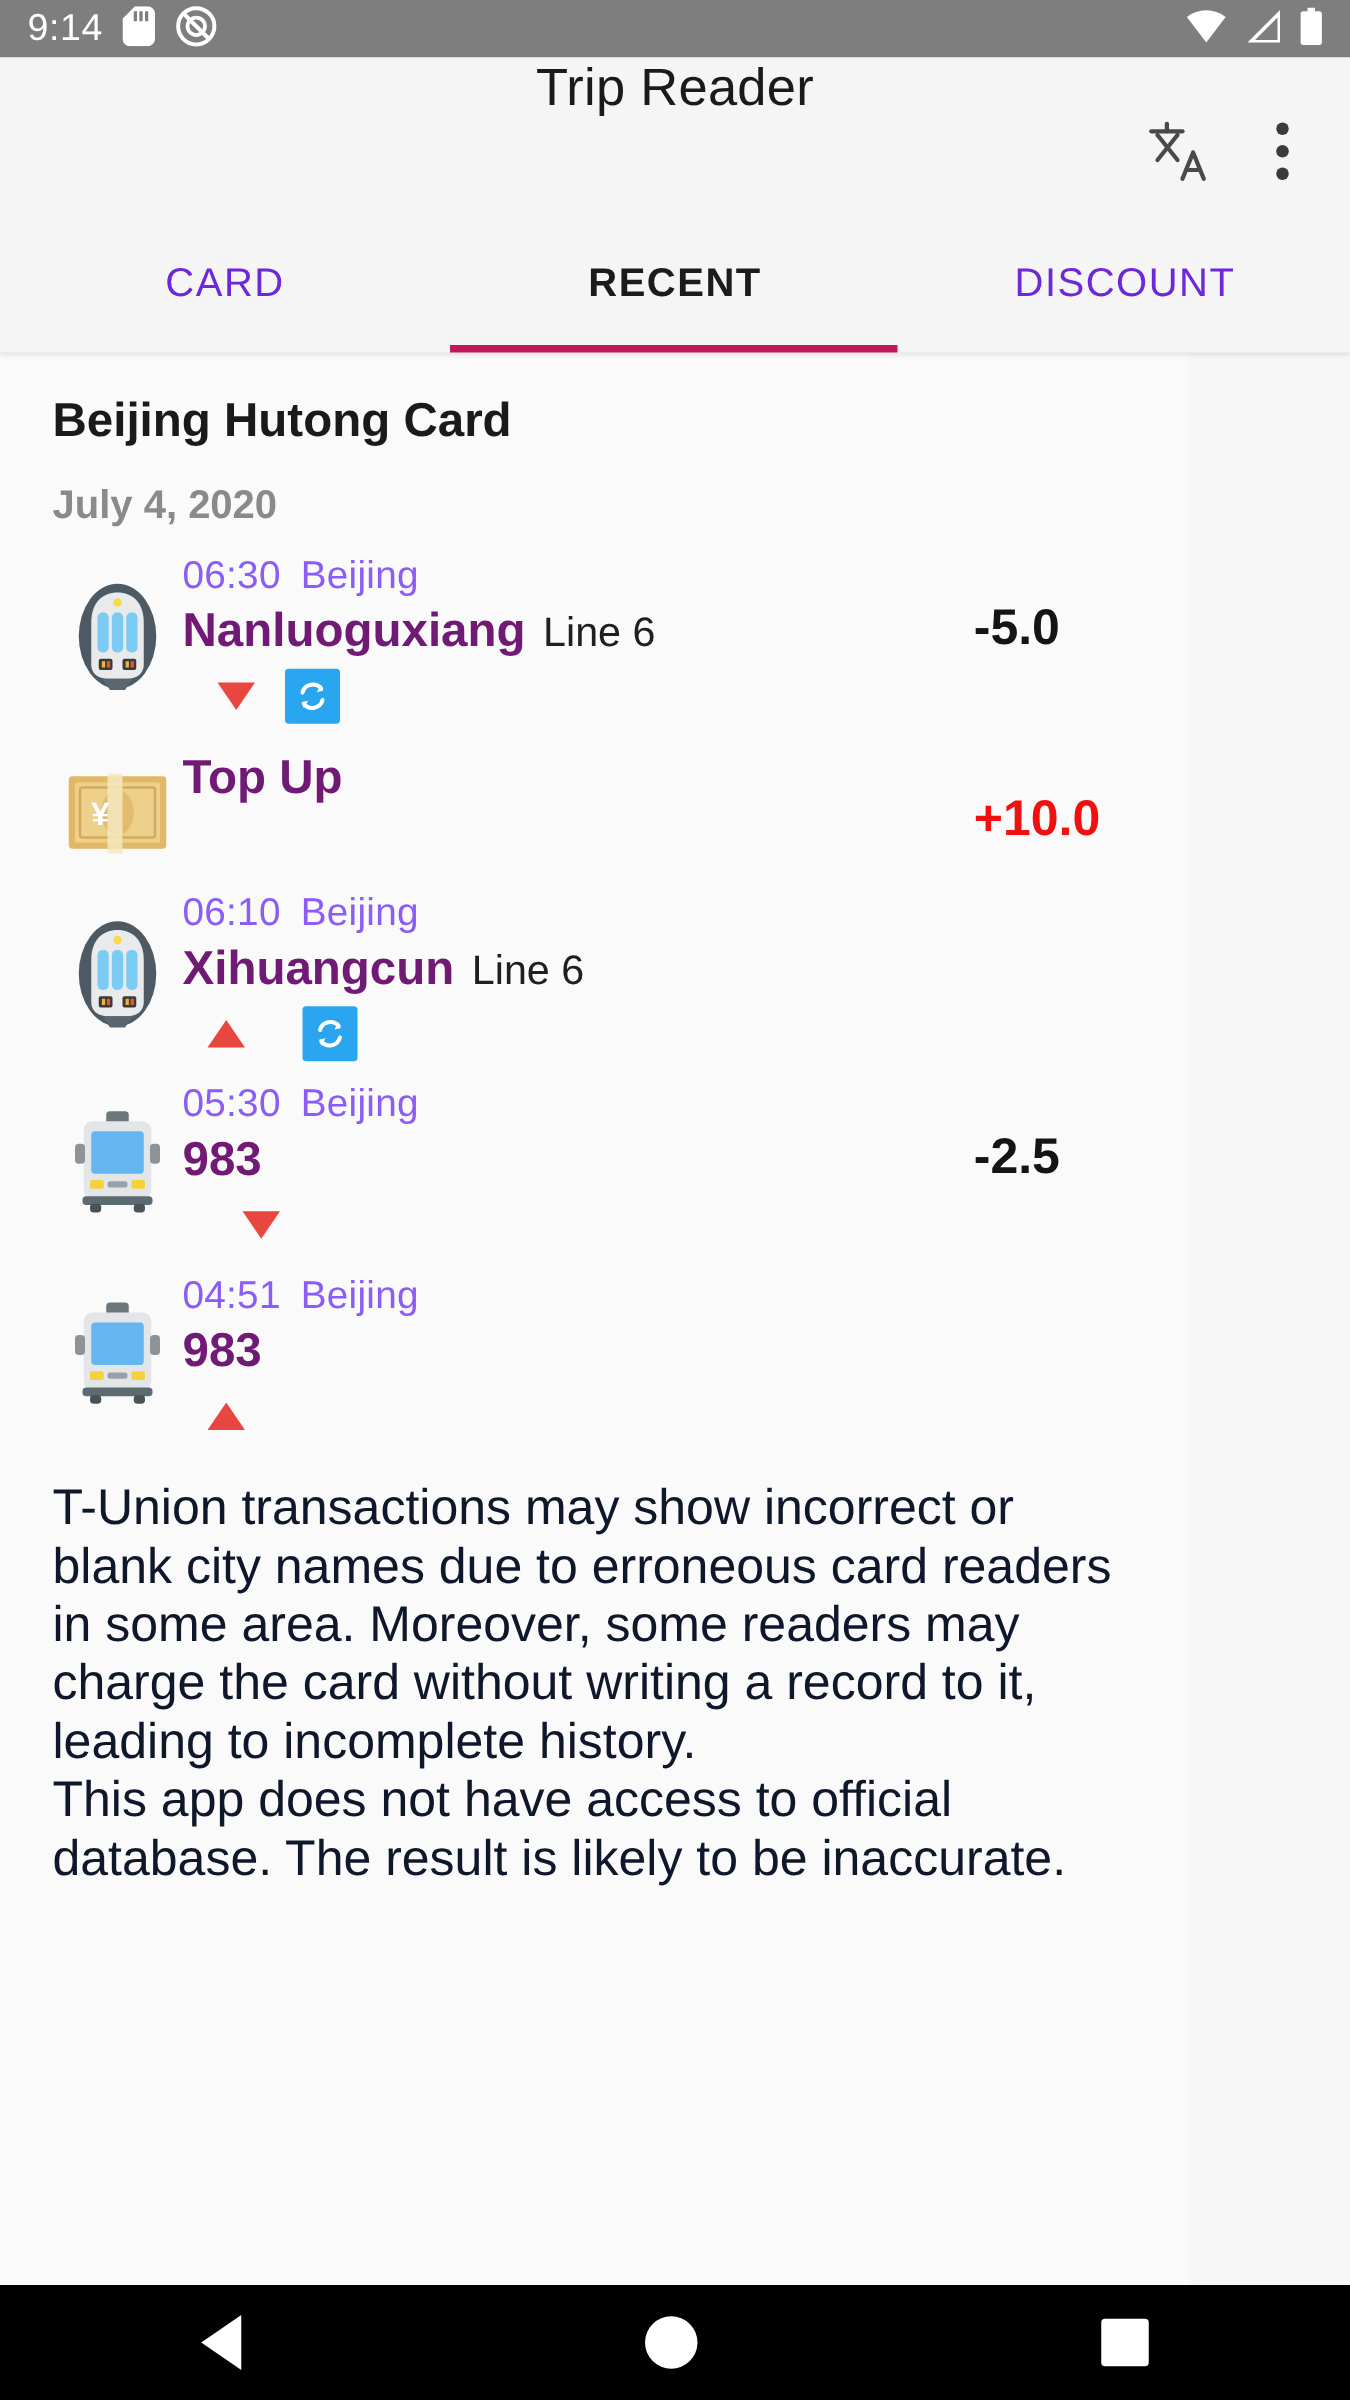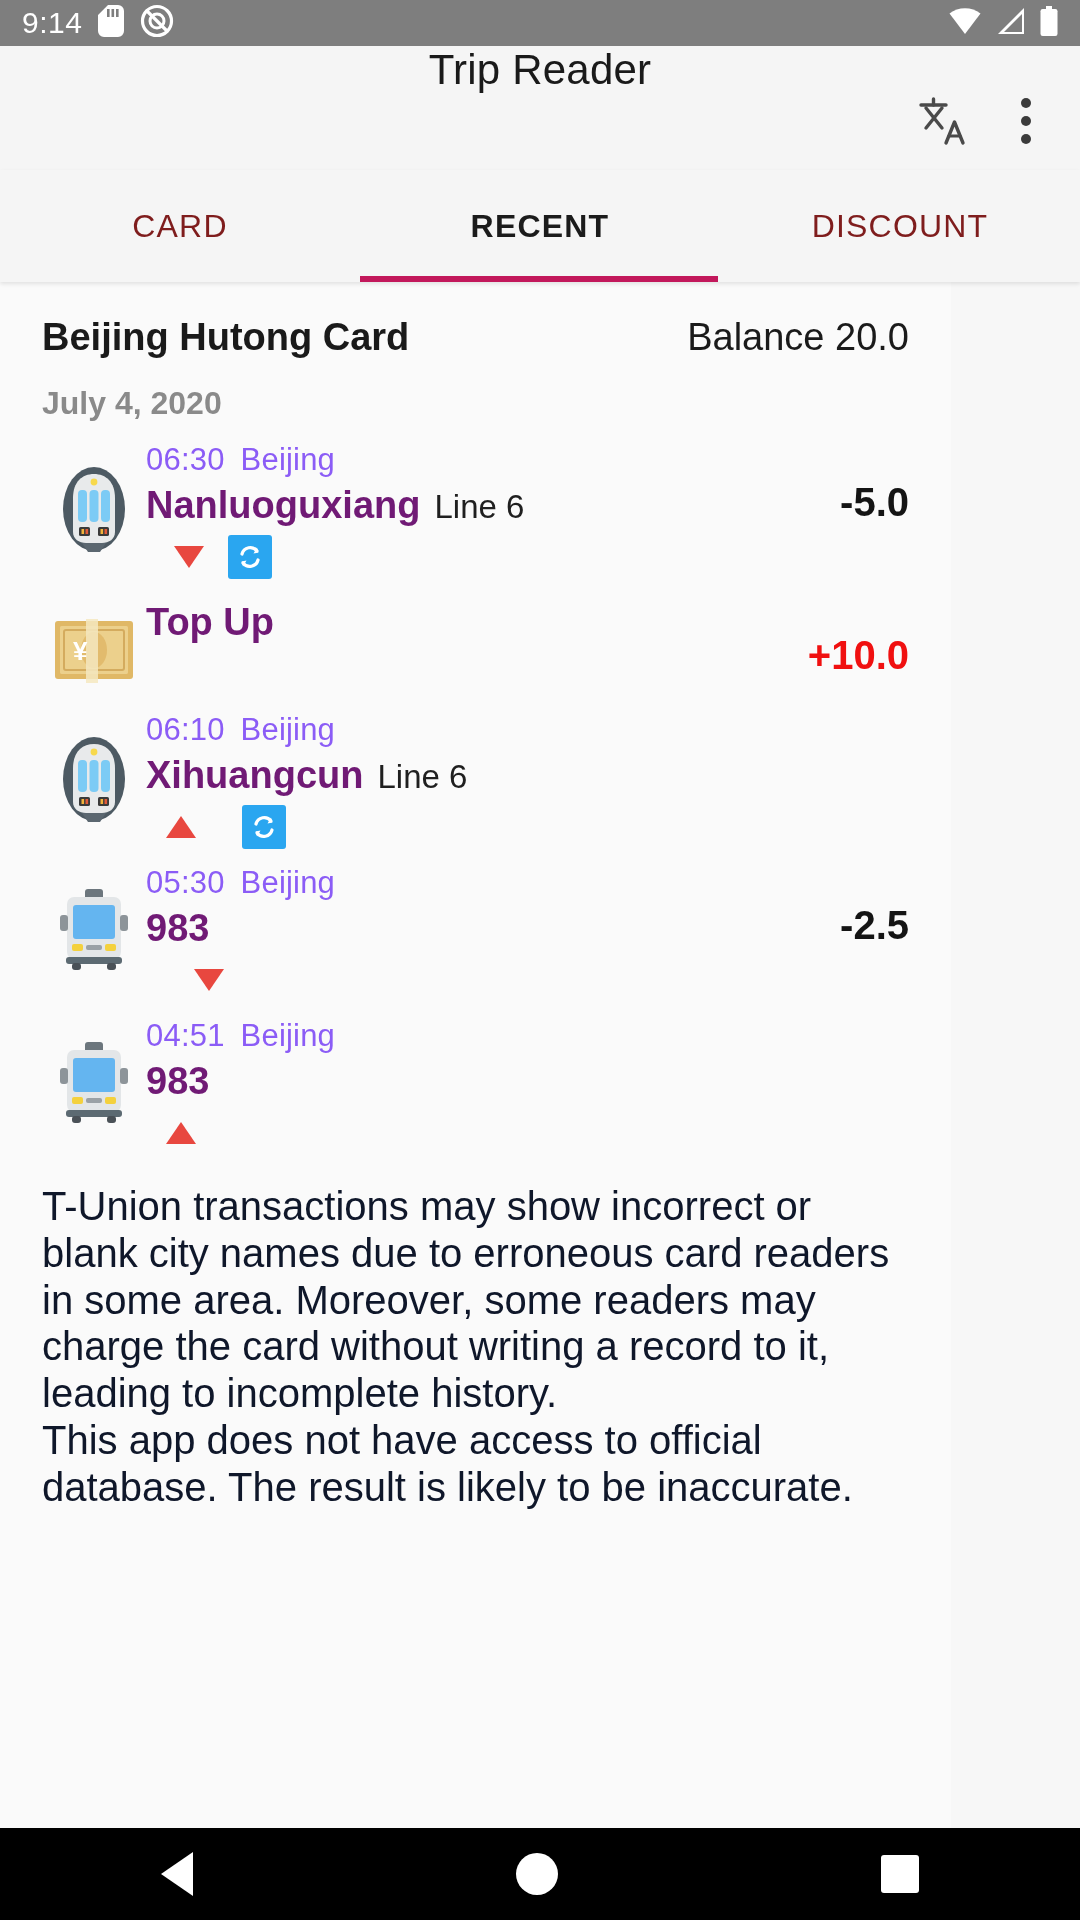--- a/index.html
+++ b/index.html
@@ -42,21 +42,21 @@
   .overflow-icon i{ width:10px;height:10px;border-radius:50%;background:#3b3b3b;display:block;}
 
   
   .tab-bar{
     height:112px; width:1080px; background:#f5f5f5;
     display:flex; position:relative;
     box-shadow:0 2px 4px rgba(0,0,0,.10);
   }
   .tab{
     flex:1; display:flex; align-items:center; justify-content:center;
-    font-size:32px; letter-spacing:1.2px; color:#7f1d1d; font-weight:400;
+    font-size:32px; letter-spacing:1.2px; color:#6d28d9; font-weight:400;
   }
   .tab.active{ color:#1b1b1b; font-weight:700; }
   .tab-indicator{
     position:absolute; bottom:0; left:360px; width:358px; height:6px;
     background:#c2185b;
   }
 
   
   .content{
     width:951px;
@@ -115,21 +115,21 @@
     border-bottom:22px solid #e8473f;
   }
   .transfer-badge{
     width:44px;height:44px;background:#2aa6f0;border-radius:3px;
     display:flex;align-items:center;justify-content:center;
     color:#ffffff;font-size:30px;line-height:1;
   }
   .tx-amount{
     flex:0 0 auto; padding-left:20px; padding-top:42px;
     font-size:40px; font-weight:700; color:#141414;
-    text-align:right; min-width:150px; white-space:nowrap;
+    min-width:150px; white-space:nowrap;
   }
   .tx-amount.credit{ color:#f01010; }
   .tx-amount.empty{ min-width:150px; }
 
   
   .emoji-svg{ display:block; }
 
   
   .disclaimer{
     margin-top:26px;
@@ -218,21 +218,20 @@
   <div class="tab">CARD</div>
   <div class="tab active">RECENT</div>
   <div class="tab">DISCOUNT</div>
   <div class="tab-indicator"></div>
 </div>
 
 <div class="content">
 
   <div class="card-header">
     <div class="card-name">Beijing Hutong Card</div>
-    <div class="card-balance">Balance 20.0</div>
   </div>
 
   <div class="date-header">July 4, 2020</div>
 
   <div class="tx-list">
 
     <div class="tx">
       <div class="tx-icon">
         <svg class="emoji-svg" width="80" height="90" viewBox="0 0 80 90">
           <ellipse cx="40" cy="45" rx="31" ry="42" fill="#4d5a63"></ellipse>

